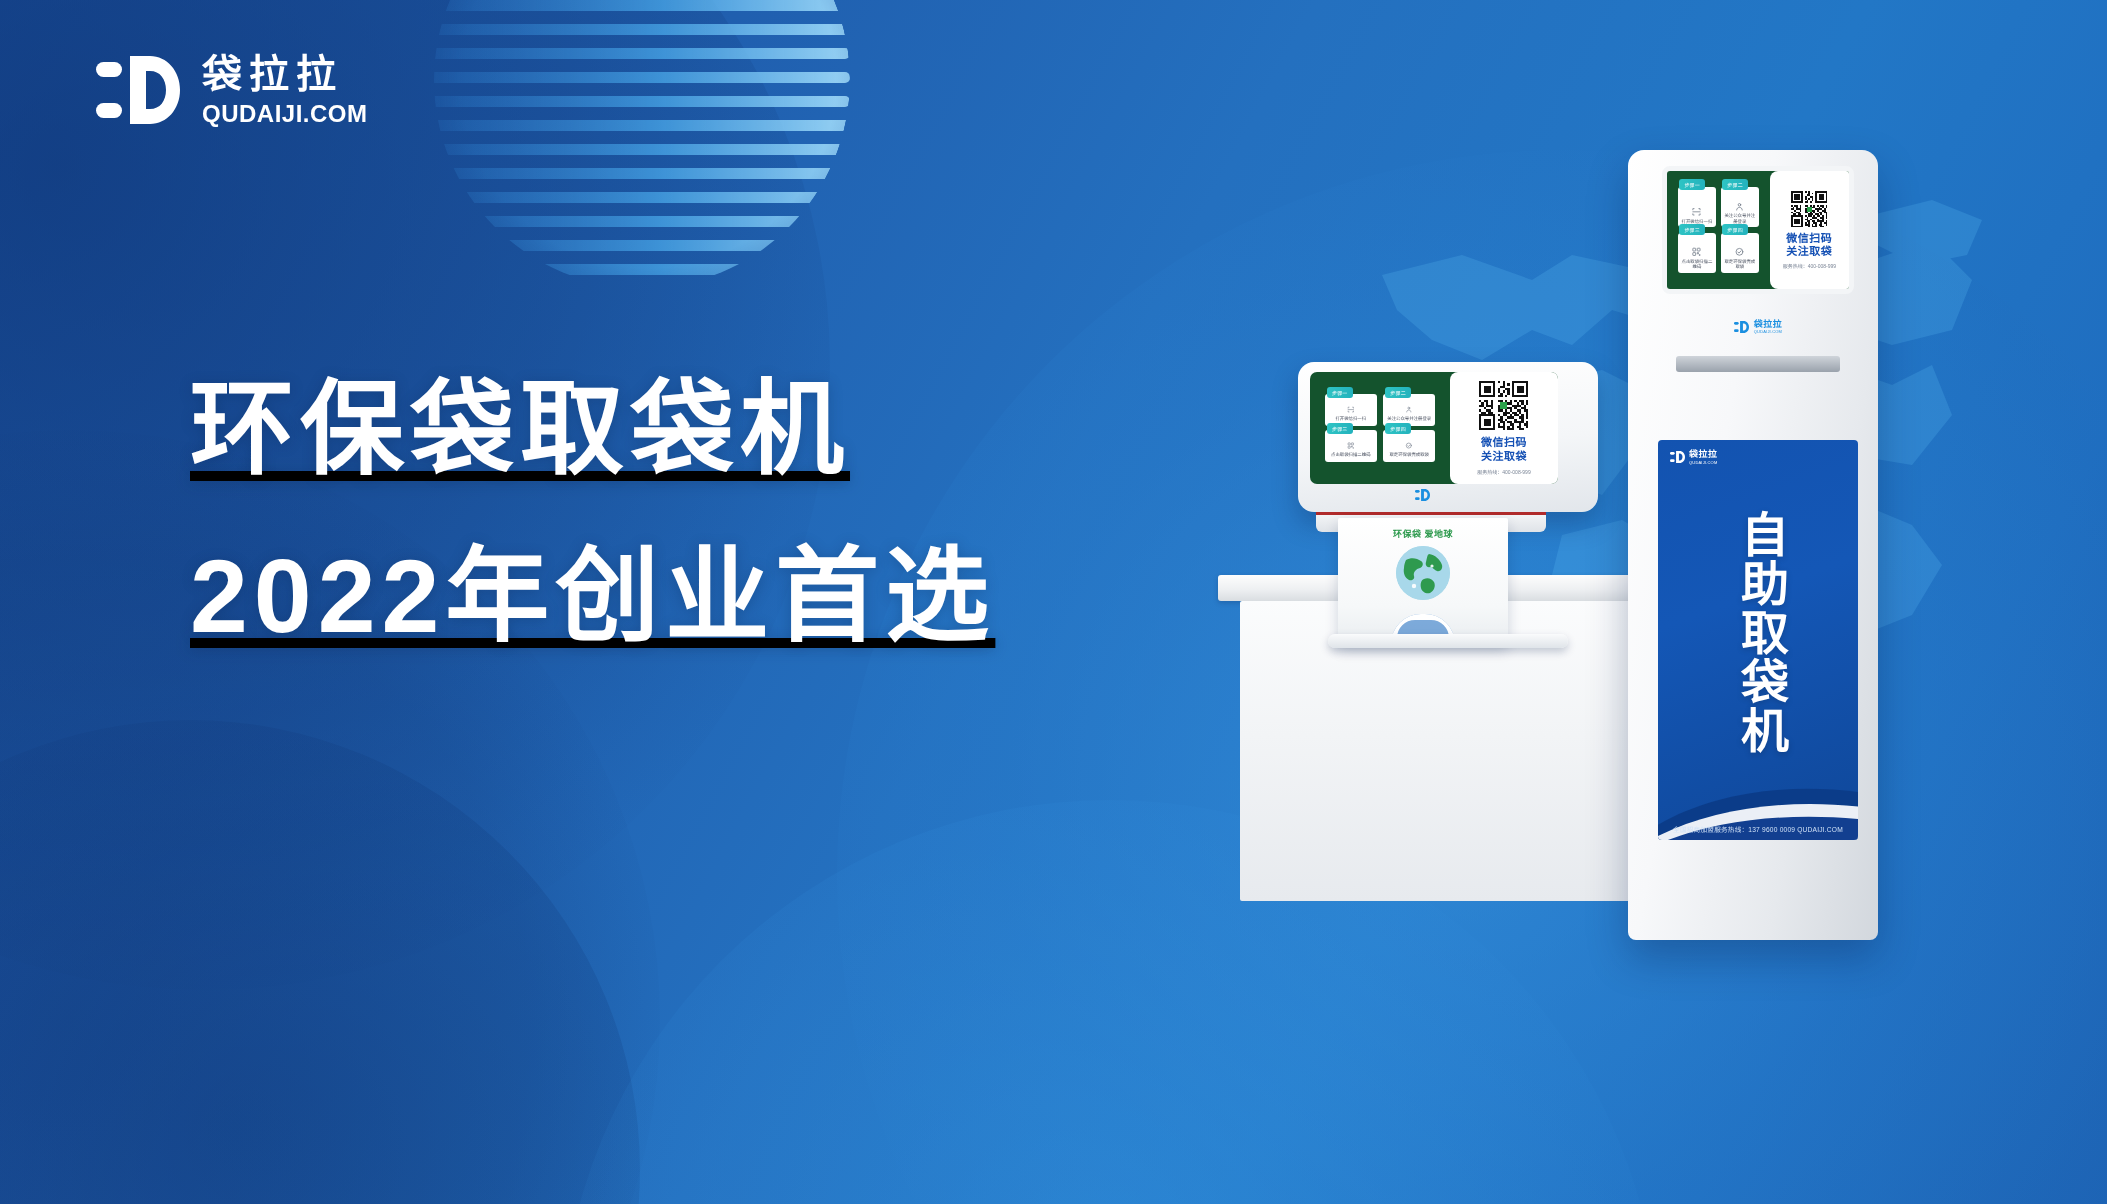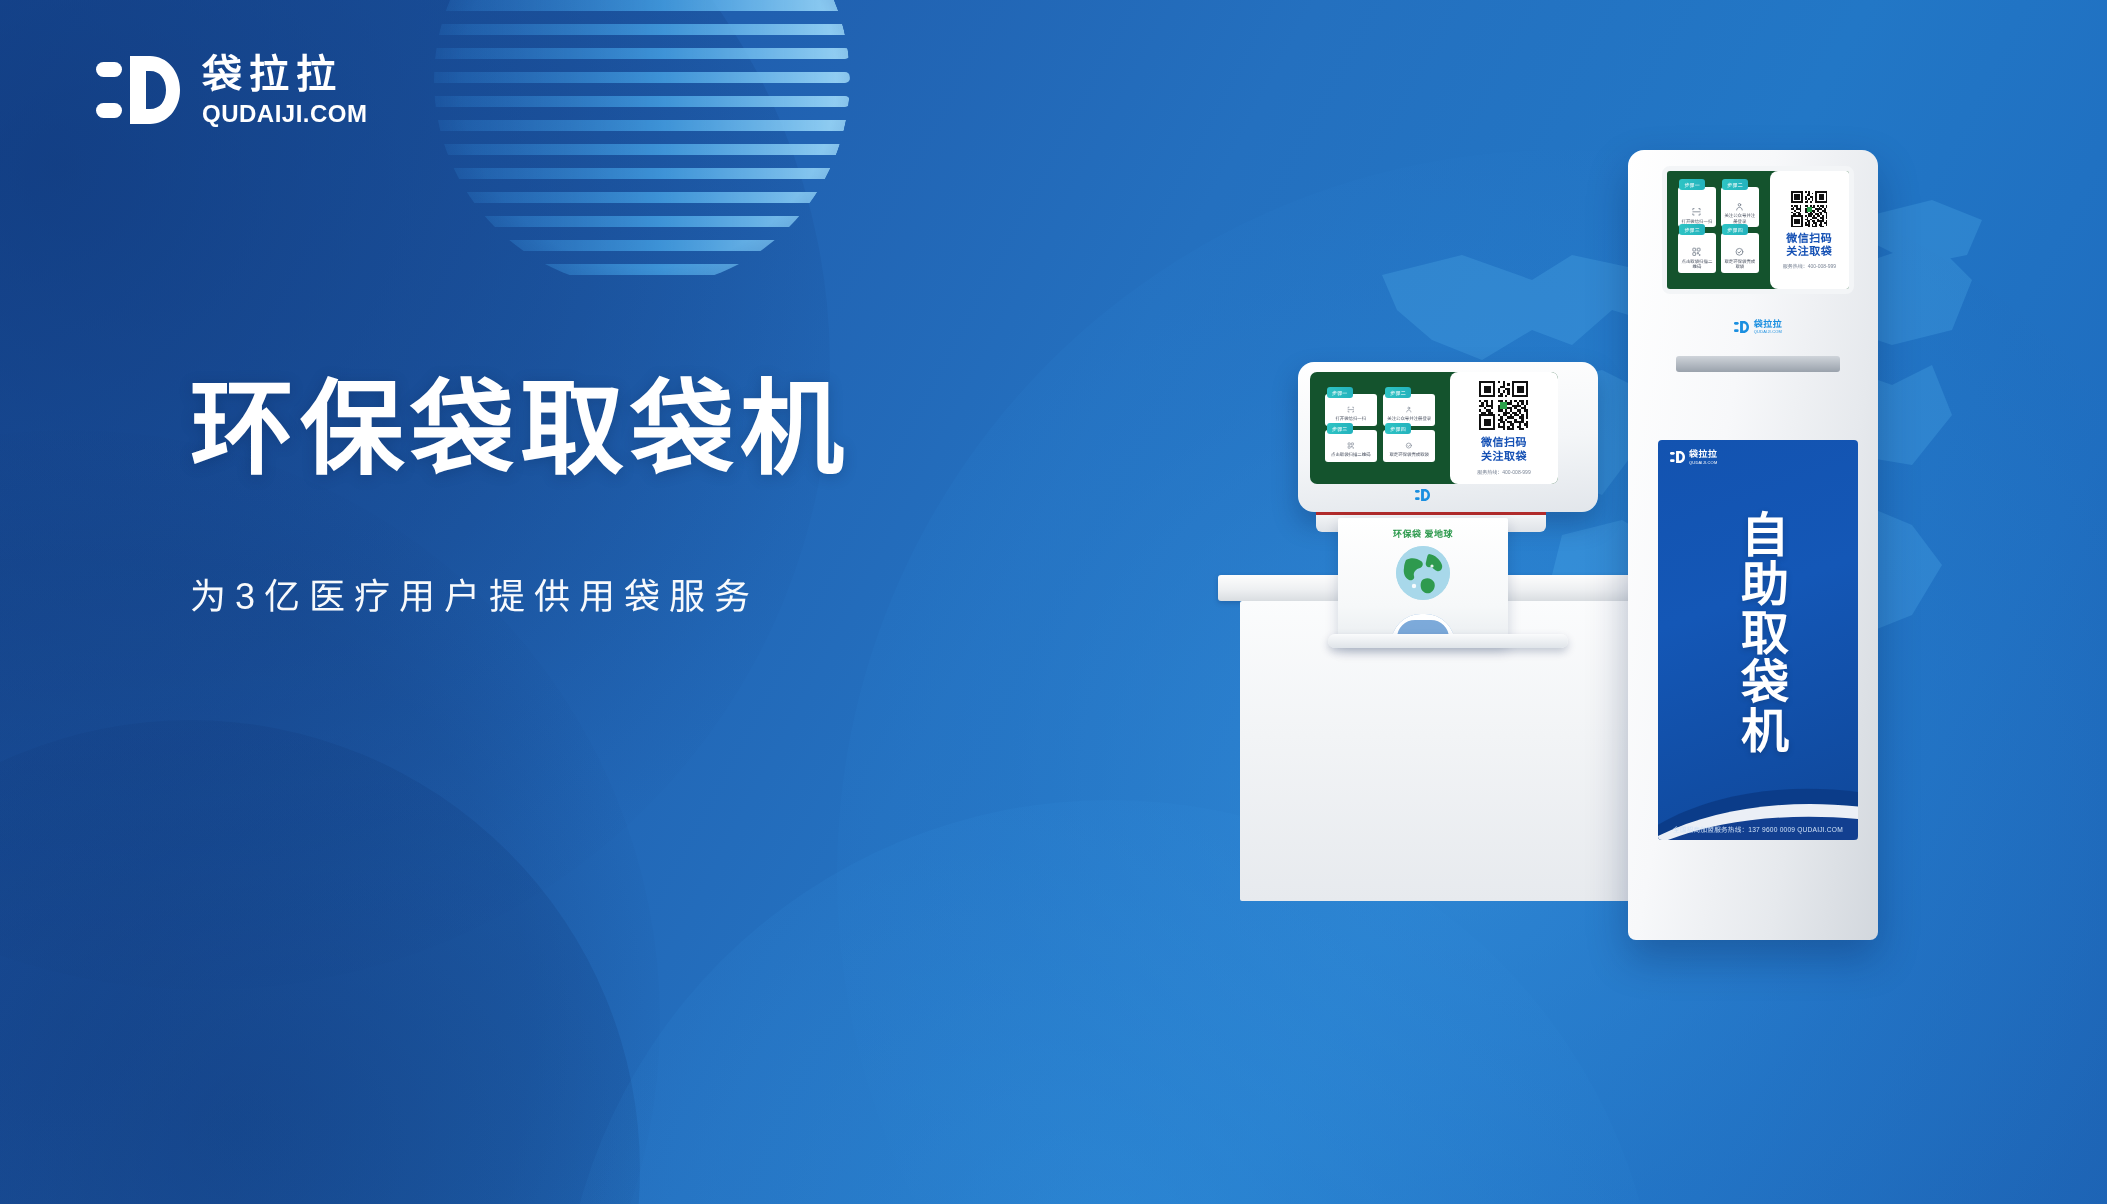--- a/index.html
+++ b/index.html
@@ -93,20 +93,21 @@
     letter-spacing: 0.5px;
     font-weight: 700;
     margin-top: 6px;
   }
 
   
   .copy {
     position: absolute;
     left: 190px; top: 368px;
     width: 1000px;
+    text-decoration: underline;
   }
   .headline {
     font-size: 104px;
     line-height: 1.18;
     color: #ffffff;
     font-weight: 700;
     letter-spacing: 6px;
     white-space: nowrap;
     text-shadow: 0 2px 14px rgba(6,30,70,0.25);
   }
@@ -440,21 +441,21 @@
       <path d="M34 4 h20 c17 0 30 15 30 34 s-13 34 -30 34 h-20 z M50 19 v38 h4 c10 0 16 -8 16 -19 s-6 -19 -16 -19 z" fill="#ffffff"></path>
     </svg>
     <div class="logo-text-col">
       <div class="logo-cn">袋拉拉</div>
       <div class="logo-domain">QUDAIJI.COM</div>
     </div>
   </div>
 
   <div class="copy">
     <div class="headline l1">环保袋取袋机</div>
-    <div class="subline">为3亿医疗用户提供用袋服务</div>
+    <div class="headline l2">2022年创业首选</div>
   </div>
 
   <div class="product-stage">
 
     <div class="counter">
       <div class="counter-top"></div>
       <div class="counter-face"></div>
     </div>
 
     <div class="floor-unit">

